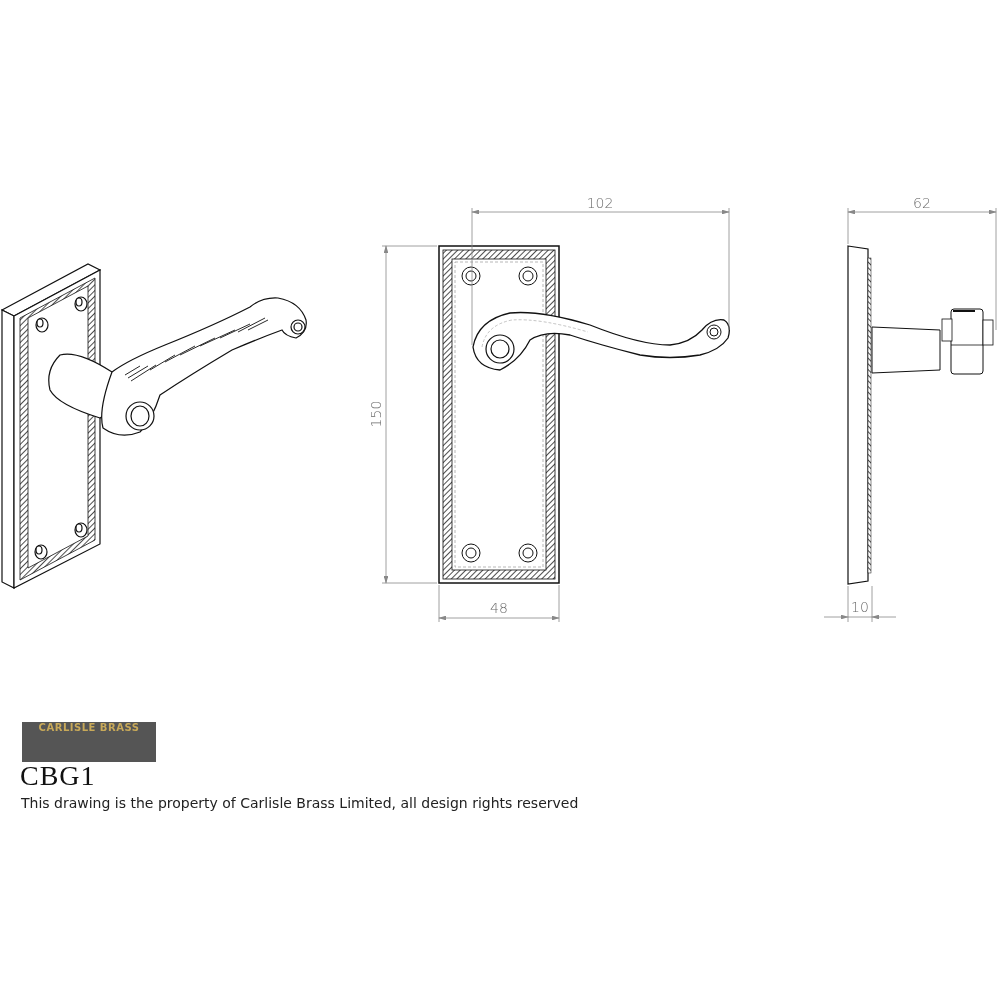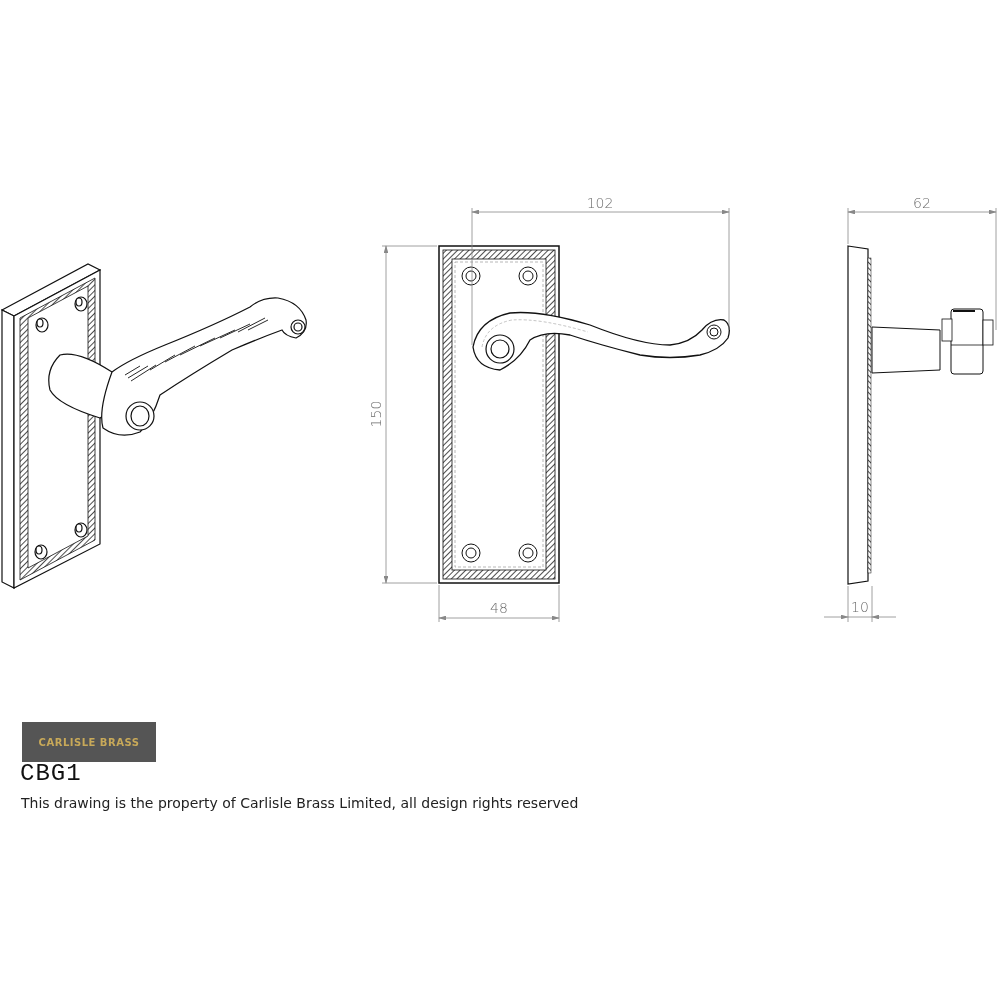--- a/index.html
+++ b/index.html
@@ -1,21 +1,21 @@
 <!DOCTYPE html>
 <html><head>
 <meta charset="utf-8">
 <style>
   html, body { margin:0; padding:0; background:#ffffff; }
   body { width:1000px; height:1000px; position:relative; overflow:hidden; font-family:"DejaVu Sans", sans-serif; }
   #drawing { position:absolute; left:0; top:0; width:1000px; height:1000px; }
   .dimtext { font-family:"DejaVu Sans", sans-serif; font-size:14px; fill:#6a6a6a; font-weight:300; }
-  .logo-box { position:absolute; left:22px; top:722px; width:134px; height:40px; background:#555555; display:flex; align-items:center; justify-content:center; }
+  .logo-box { position:absolute; left:22px; top:722px; width:134px; height:40px; background:#555555; display:flex; justify-content:center; }
   .logo-text { color:#c8a959; font-family:"DejaVu Sans", sans-serif; font-weight:bold; font-size:10px; letter-spacing:0.5px; }
-  .part-code { position:absolute; left:20px; top:760px; font-family:Liberation Mono, monospace; font-size:24px; font-weight:300; color:#111; letter-spacing:1px; }
+  .part-code { position:absolute; left:20px; top:760px; font-family:Liberation Serif, serif; font-size:28px; font-weight:300; color:#111; letter-spacing:1px; }
   .rights { position:absolute; left:21px; top:795px; font-family:"DejaVu Sans", sans-serif; font-size:14px; color:#222; }
 </style>
 </head>
 <body>
 
 <svg id="drawing" viewBox="0 0 1000 1000" xmlns="http://www.w3.org/2000/svg">
   <defs>
     <pattern id="rope" width="4" height="4" patternUnits="userSpaceOnUse" patternTransform="rotate(45)">
       <rect width="4" height="4" fill="#fff"></rect>
       <line x1="0" y1="0" x2="0" y2="4" stroke="#222" stroke-width="1.6"></line>

